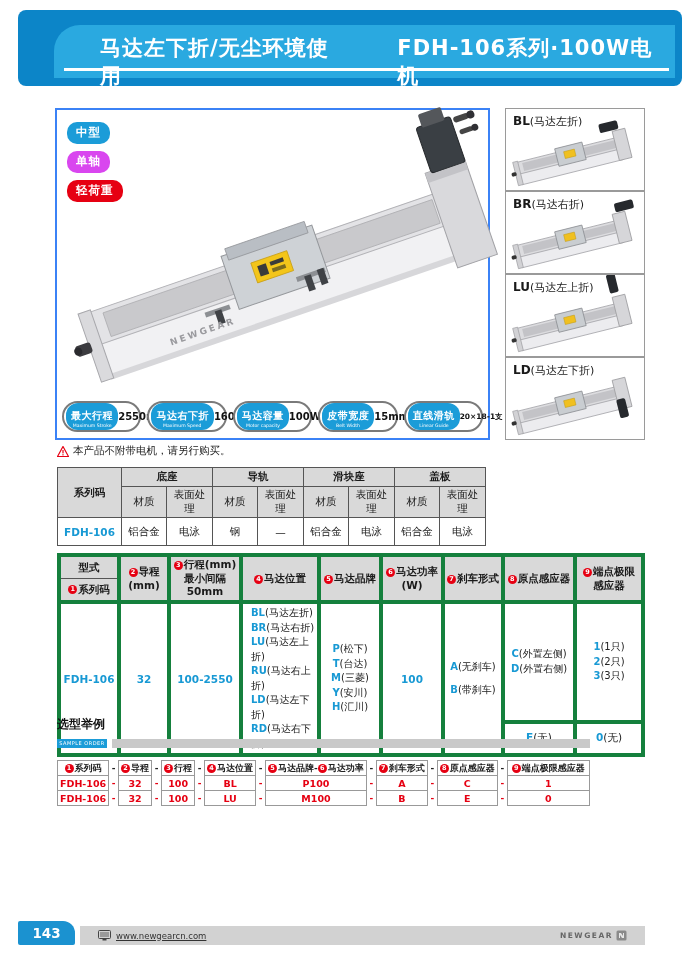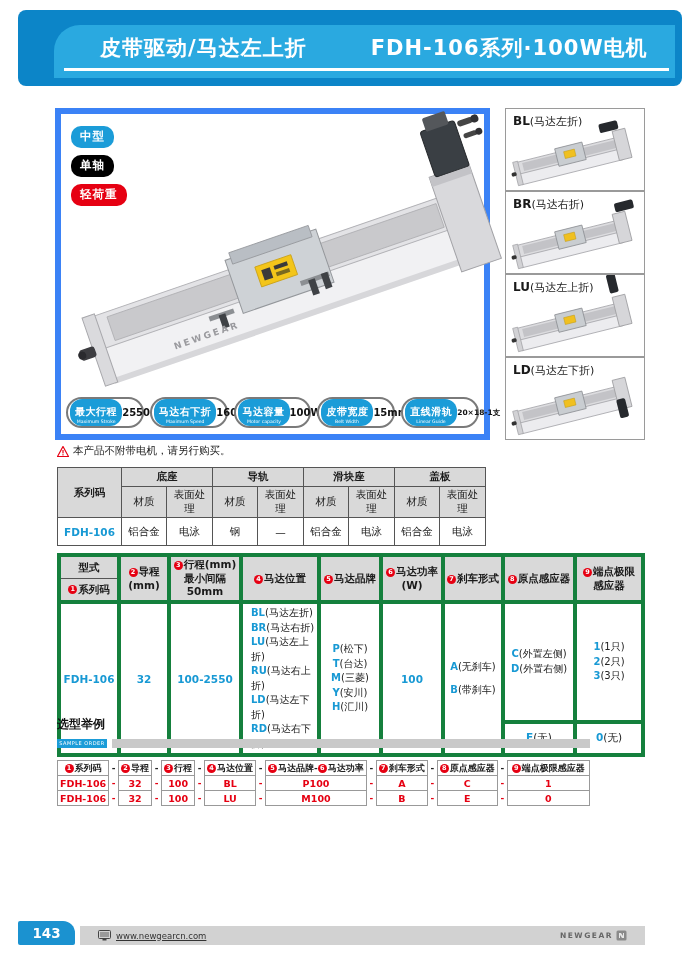--- a/index.html
+++ b/index.html
@@ -15,21 +15,21 @@
   .banner-inner { position:absolute; left:36px; top:15px; right:7px; bottom:8px;
     background:#2aa9e0; border-top-left-radius:26px; }
   .banner-titles { position:absolute; left:46px; right:20px; top:9px;
     display:flex; align-items:baseline; color:#fff; font-weight:bold; }
   .banner-title-left  { font-size:21px; letter-spacing:1px; }
   .banner-title-right { font-size:21px; letter-spacing:1px; margin-left:64px; }
   .banner-underline { position:absolute; left:10px; right:6px; bottom:7px; height:3px; background:#fff; }
 
   
   .main-box { position:absolute; left:55px; top:108px; width:435px; height:332px;
-    border:6px solid #3b82f6; background:#fff; }
+    border:2px solid #3b82f6; background:#fff; }
   .badge-stack { position:absolute; left:10px; top:12px; z-index:3; }
   .badge { display:table; color:#fff; font-size:11.5px; font-weight:bold;
     padding:3px 9px 4px; border-radius:10px; margin-bottom:7px; letter-spacing:1px; }
   .main-art { position:absolute; left:0; top:22px; width:435px; height:268px; overflow:visible; }
 
   
   .spec-row { position:absolute; left:5px; right:5px; bottom:6px; display:flex; gap:6px; }
   .chip { flex:1; height:31px; border:2px solid #7a7a7a; border-radius:16px;
     background:#fff; display:flex; align-items:center; padding:2px 3px 2px 2px; min-width:0; }
   .chip-label { background:#1b9cd8; border-radius:12px; color:#fff; text-align:center;
@@ -105,31 +105,31 @@
   .foot-brand-text { font-size:7.5px; font-weight:bold; letter-spacing:1.5px; color:#666; }
 </style>
 </head>
 <body>
 
 <div class="page">
 
   <div class="banner">
     <div class="banner-inner">
       <div class="banner-titles">
-        <span class="banner-title-left">皮带驱动/马达左上折</span>
+        <span class="banner-title-left">马达左下折/无尘环境使用</span>
         <span class="banner-title-right">FDH-106系列·100W电机</span>
       </div>
       <div class="banner-underline"></div>
     </div>
   </div>
 
   <div class="main-box">
     <div class="badge-stack">
       <div class="badge" style="background:#1b9cd8">中型</div>
-      <div class="badge" style="background:#000000">单轴</div>
+      <div class="badge" style="background:#d946ef">单轴</div>
       <div class="badge" style="background:#e60012">轻荷重</div>
     </div>
 
     <svg class="main-art" viewBox="0 0 435 268">
       <g transform="rotate(-19 217 140)">
 
         <rect x="28" y="150" width="376" height="36" fill="#f1f1f3" stroke="#b2b2b6" stroke-width="1"></rect>
         <rect x="28" y="183" width="376" height="6" fill="#d7d7da"></rect>
 
         <rect x="28" y="118" width="376" height="34" fill="#e3e3e6" stroke="#b2b2b6" stroke-width="1"></rect>

